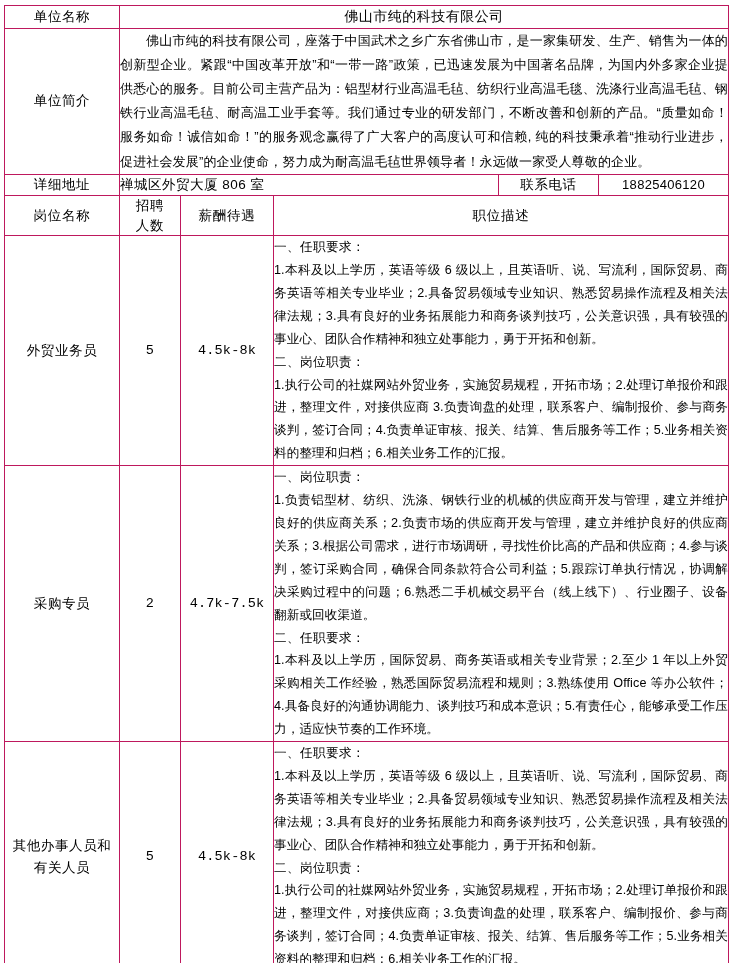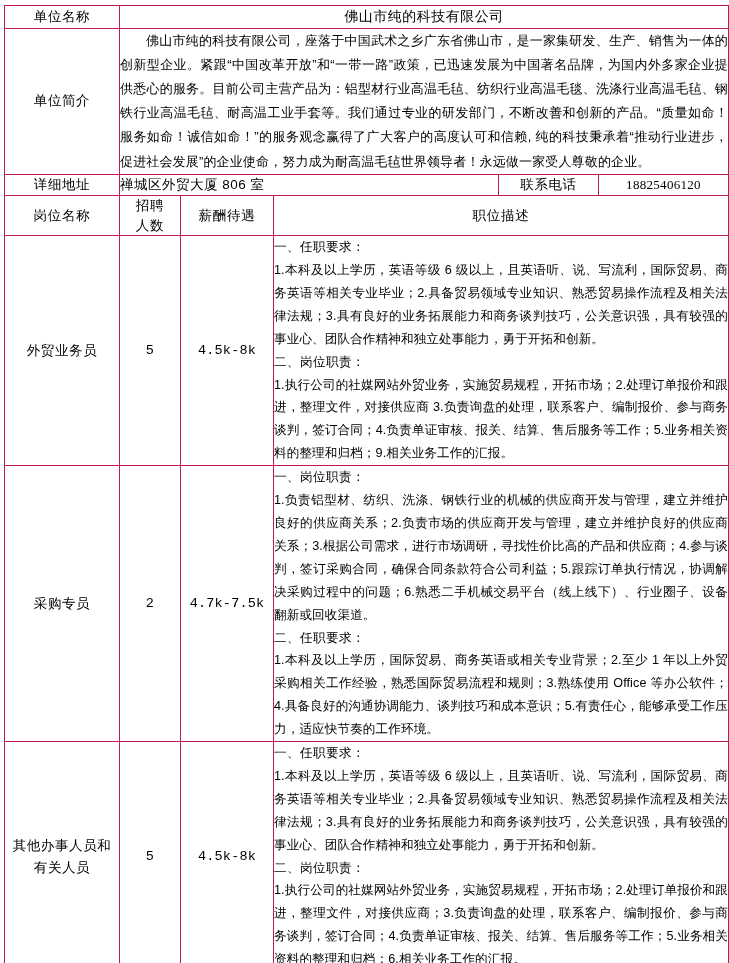--- a/index.html
+++ b/index.html
@@ -83,21 +83,21 @@
   .two-line { line-height: 1.45; }
   .addr-cell {
     text-align: left;
     font-size: 13.5px;
     letter-spacing: 0.5px;
     padding: 7px 4px;
   }
   .phone-num {
     text-align: center;
     font-size: 13px;
-    font-family: Liberation Serif, serif;
+    font-family: Liberation Sans, sans-serif;
     letter-spacing: 0.3px;
     padding: 7px 4px;
   }
   .hdr {
     text-align: center;
     font-size: 13.5px;
     letter-spacing: 0.8px;
     padding: 7px 2px;
     line-height: 1.45;
   }
@@ -146,21 +146,21 @@
       </tr>
 
       <tr>
         <td class="job-title vmid">外贸业务员</td>
         <td class="num vmid">5</td>
         <td class="num vmid">4.5k-8k</td>
         <td class="desc" colspan="3">
           <span class="sec">一、任职要求：</span>
           <span class="body">1.本科及以上学历，英语等级 6 级以上，且英语听、说、写流利，国际贸易、商务英语等相关专业毕业；2.具备贸易领域专业知识、熟悉贸易操作流程及相关法律法规；3.具有良好的业务拓展能力和商务谈判技巧，公关意识强，具有较强的事业心、团队合作精神和独立处事能力，勇于开拓和创新。</span>
           <span class="sec">二、岗位职责：</span>
-          <span class="body">1.执行公司的社媒网站外贸业务，实施贸易规程，开拓市场；2.处理订单报价和跟进，整理文件，对接供应商 3.负责询盘的处理，联系客户、编制报价、参与商务谈判，签订合同；4.负责单证审核、报关、结算、售后服务等工作；5.业务相关资料的整理和归档；9.相关业务工作的汇报。</span>
+          <span class="body">1.执行公司的社媒网站外贸业务，实施贸易规程，开拓市场；2.处理订单报价和跟进，整理文件，对接供应商 3.负责询盘的处理，联系客户、编制报价、参与商务谈判，签订合同；4.负责单证审核、报关、结算、售后服务等工作；5.业务相关资料的整理和归档；6.相关业务工作的汇报。</span>
         </td>
       </tr>
 
       <tr>
         <td class="job-title vmid">采购专员</td>
         <td class="num vmid">2</td>
         <td class="num vmid">4.7k-7.5k</td>
         <td class="desc" colspan="3">
           <span class="sec">一、岗位职责：</span>
           <span class="body">1.负责铝型材、纺织、洗涤、钢铁行业的机械的供应商开发与管理，建立并维护良好的供应商关系；2.负责市场的供应商开发与管理，建立并维护良好的供应商关系；3.根据公司需求，进行市场调研，寻找性价比高的产品和供应商；4.参与谈判，签订采购合同，确保合同条款符合公司利益；5.跟踪订单执行情况，协调解决采购过程中的问题；6.熟悉二手机械交易平台（线上线下）、行业圈子、设备翻新或回收渠道。</span>

